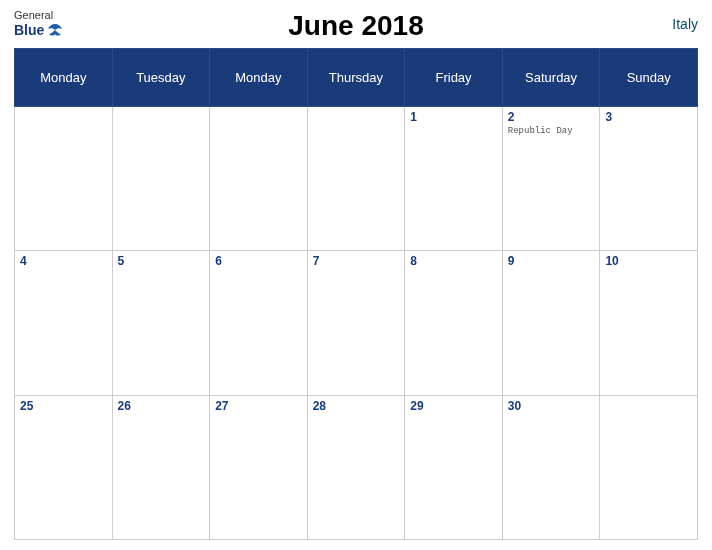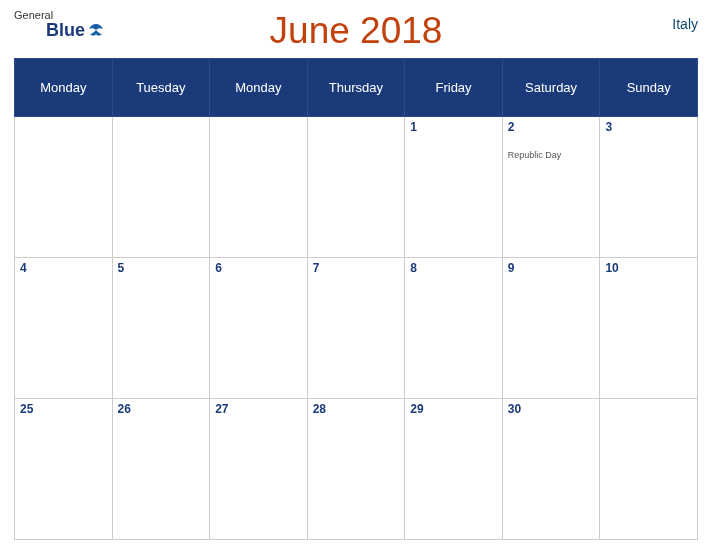--- a/index.html
+++ b/index.html
@@ -31,33 +31,32 @@
       display: flex;
       flex-direction: column;
       align-items: flex-start;
     }
     .logo-text-general {
       font-size: 11px;
       color: #333;
       line-height: 1;
     }
     .logo-text-blue {
-      font-size: 18px;
+      font-size: 14px;
       font-weight: bold;
       color: #1a3a7a;
       line-height: 1;
       display: flex;
       align-items: center;
       gap: 2px;
-      margin-left: 32px;
     }
     .title {
-      font-size: 37px;
-      color: #c2410c;
-      font-weight: normal;
+      font-size: 28px;
+      color: #000000;
+      font-weight: bold;
       text-align: center;
     }
     .country-label {
       position: absolute;
       right: 0;
       top: 6px;
       font-size: 14px;
       color: #0c4a6e;
     }
     .calendar-table {
@@ -85,22 +84,23 @@
     .day-number {
       font-size: 12px;
       color: #1a3a7a;
       font-weight: bold;
       display: block;
     }
     .holiday-label {
       font-size: 9px;
       color: #555;
       display: block;
-      margin-top: 16px;
+      margin-top: 2px;
       line-height: 1.2;
+      font-family: Liberation Mono, monospace;
     }
     .empty-cell {
       background: #fff;
     }
   </style>
 </head>
 <body>
 
 <div class="calendar-wrapper">
   <div class="header">

